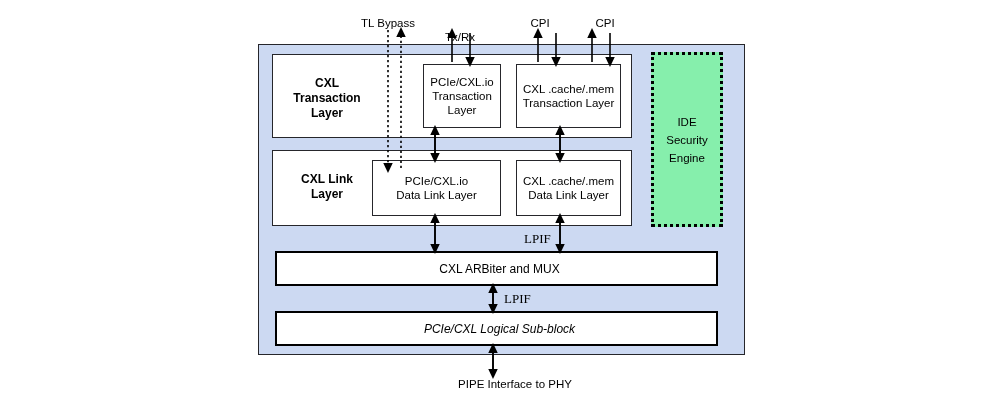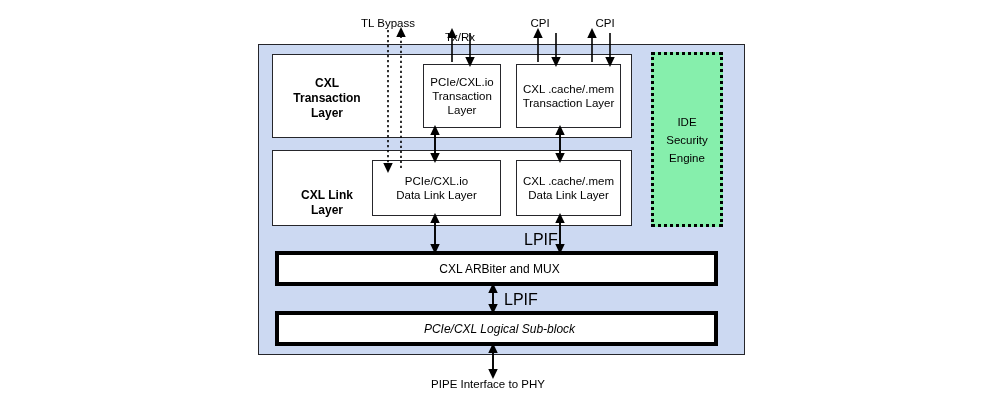--- a/index.html
+++ b/index.html
@@ -67,21 +67,21 @@
     justify-content: center;
     text-align: center;
     font-size: 11.5px;
     line-height: 14px;
     white-space: pre-line;
   }
   
   .bar {
     position: absolute;
     background: #ffffff;
-    border: 4px solid #000000;
+    border: 2px solid #000000;
     box-sizing: border-box;
     display: flex;
     align-items: center;
     justify-content: center;
     font-size: 12px;
     padding-left: 6px;
   }
   
   .ide {
     position: absolute;
@@ -92,22 +92,23 @@
     align-items: center;
     justify-content: center;
     text-align: center;
     font-size: 11.5px;
     line-height: 18px;
     white-space: pre-line;
   }
   
   .minilabel {
     position: absolute;
-    font-size: 16px;
+    font-size: 13px;
     color: #000;
+    font-family: Liberation Serif, serif;
   }
   .bottomlabel {
     position: absolute;
     font-size: 11.5px;
     text-align: center;
   }
   svg.arrows {
     position: absolute;
     left: 0; top: 0;
     width: 1000px;
@@ -146,39 +147,39 @@
 Transaction
 Layer</div>
 
   <div class="block" style="left:423px; top:64px; width:78px; height:64px;">PCIe/CXL.io
 Transaction
 Layer</div>
   <div class="block" style="left:516px; top:64px; width:105px; height:64px;">CXL .cache/.mem
 Transaction Layer</div>
 
   <div class="groupbox" style="left:272px; top:150px; width:360px; height:76px;"></div>
-  <div class="grouplabel" style="left:277px; top:172px; width:100px;margin-top:16px;">CXL Link
+  <div class="grouplabel" style="left:277px; top:172px; width:100px;">CXL Link
 Layer</div>
 
   <div class="block" style="left:372px; top:160px; width:129px; height:56px;">PCIe/CXL.io
 Data Link Layer</div>
   <div class="block" style="left:516px; top:160px; width:105px; height:56px;">CXL .cache/.mem
 Data Link Layer</div>
 
   <div class="ide" style="left:651px; top:52px; width:72px; height:175px;">IDE
 Security
 Engine</div>
 
   <div class="bar" style="left:275px; top:251px; width:443px; height:35px;">CXL ARBiter and MUX</div>
   <div class="bar" style="left:275px; top:311px; width:443px; height:35px;font-style:italic;">PCIe/CXL Logical Sub-block</div>
 
   <div class="minilabel" style="left:524px; top:231px;">LPIF</div>
   <div class="minilabel" style="left:504px; top:291px;">LPIF</div>
 
-  <div class="bottomlabel" style="left:388px; top:378px; width:200px;">PIPE Interface to PHY</div>
+  <div class="bottomlabel" style="left:415px; top:378px; width:200px;">PIPE Interface to PHY</div>
 
   <svg class="arrows" viewBox="0 0 1000 400" xmlns="http://www.w3.org/2000/svg">
     <defs>
       <marker id="ah" markerWidth="7" markerHeight="7" refX="3.2" refY="3" orient="auto">
         <path d="M0,0 L6.4,3 L0,6 z" fill="#000000"></path>
       </marker>
     </defs>
     <g stroke="#000000" stroke-width="1.6" fill="none">
 
       <g stroke-dasharray="2.2 2.8">

